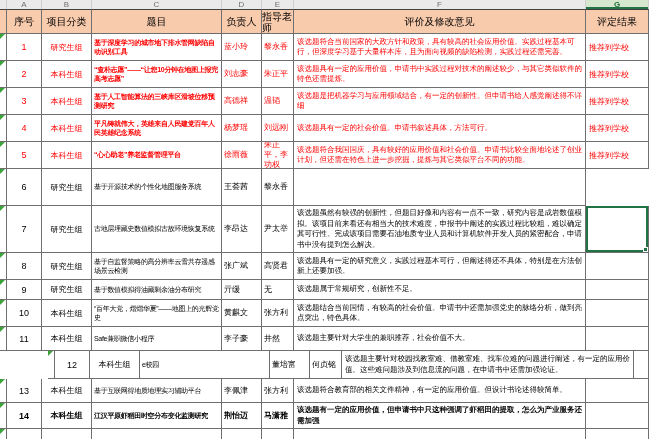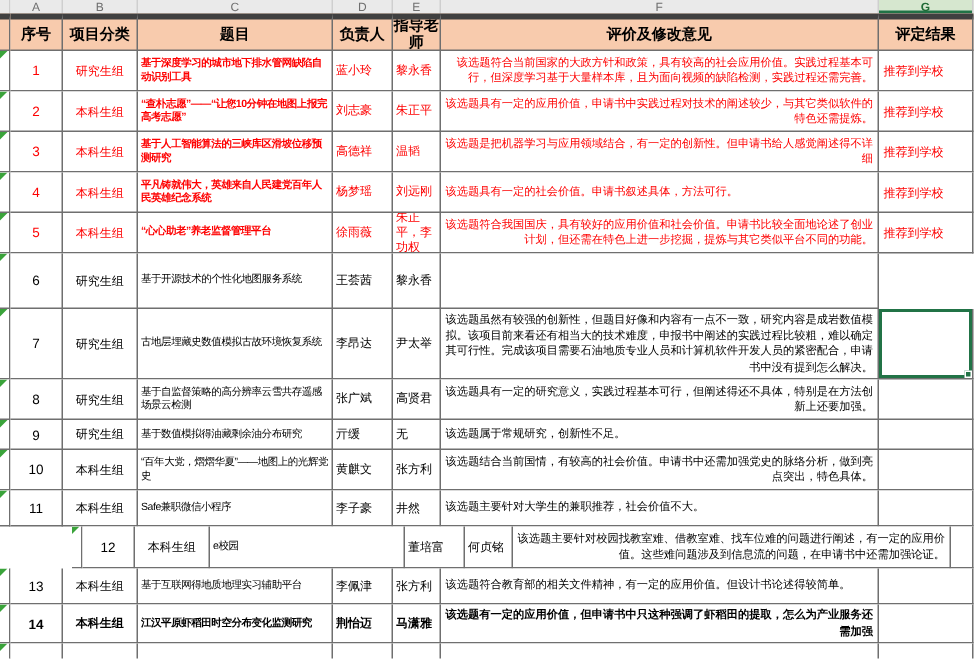--- a/index.html
+++ b/index.html
@@ -19,34 +19,34 @@
   #colstrip .cs.sel-col{background:#D6E7CF;color:#1F6B35;box-shadow:inset 0 -2px 0 #217346;font-weight:bold;}
 
   
   .row{display:grid;grid-template-columns:7px 35px 50px 130px 40px 32px 292px 1fr;}
   .c{
     border-right:1px solid #6f6f6f;border-bottom:1px solid #6f6f6f;
     overflow:hidden;display:flex;align-items:center;position:relative;
     color:#000;background:#fff;
   }
   .header .c{
-    border-top:4px solid #404040;background:#F8CBAD;font-weight:bold;font-size:10px;
-    justify-content:center;text-align:center;line-height:11px;
+    border-top:1px solid #404040;background:#F8CBAD;font-weight:normal;font-size:10px;
+    justify-content:center;line-height:11px;
   }
   .header{height:25px;}
 
   .sliver{background:#fff;}
   .flag-icon{position:absolute;top:0;left:0;width:0;height:0;
     border-top:5px solid #3AA33A;border-right:5px solid transparent;}
 
   .c.idx{justify-content:center;font-size:9px;}
   .c.cat{justify-content:center;font-size:8px;}
   .c.ttl{font-size:7px;letter-spacing:-0.3px;line-height:9.5px;padding:0 2px;}
   .c.who{font-size:8px;line-height:10px;padding:0 2px;}
-  .c.cmt{font-size:7.5px;line-height:10.5px;padding:0 3px;text-align:right;}
+  .c.cmt{font-size:7.5px;line-height:10.5px;padding:0 3px;text-align:left;}
   .c.res{font-size:8px;padding:0 3px;}
 
   .row.red .c{color:#FE0000;}
   .row.red .c.ttl{font-weight:bold;}
 
   
   .c.sel{box-shadow:inset 0 0 0 2px #217346;z-index:2;}
   .fill-handle{position:absolute;right:0;bottom:0;width:5px;height:5px;
     background:#217346;border:1px solid #fff;box-sizing:border-box;}
 

